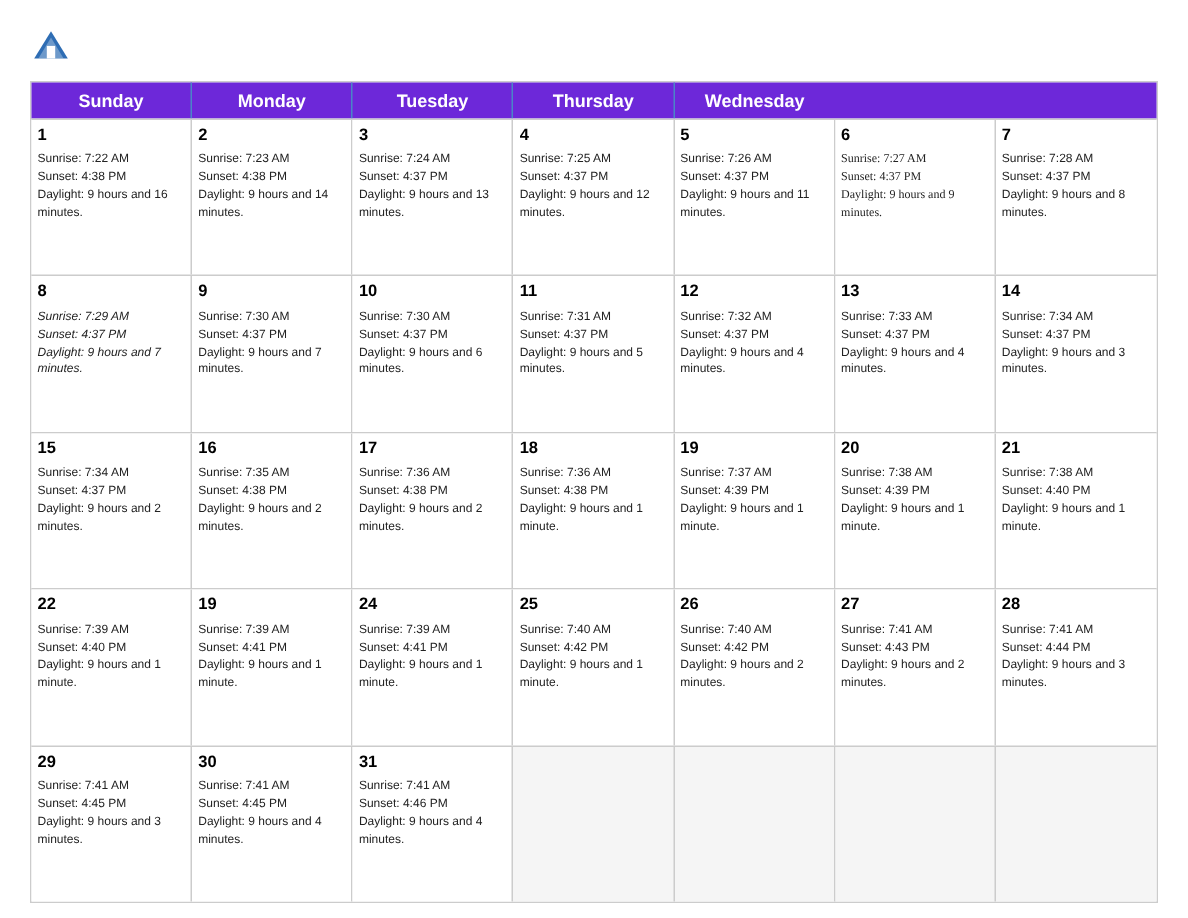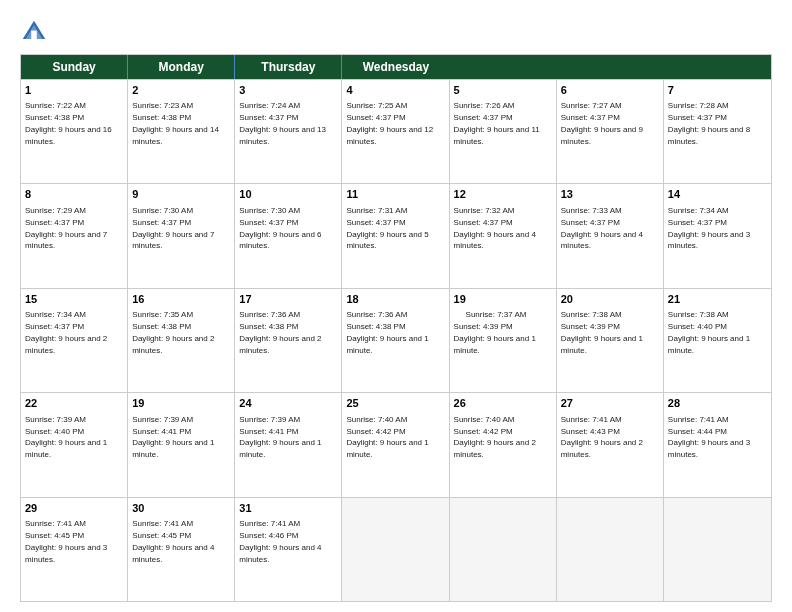--- a/index.html
+++ b/index.html
@@ -56,21 +56,21 @@
     }
     .calendar {
       flex: 1;
       display: flex;
       flex-direction: column;
       border: 1px solid #ccc;
     }
     .cal-header {
       display: grid;
       grid-template-columns: repeat(7, 1fr);
-      background: #14532d;
+      background: #6d28d9;
     }
     .cal-header-cell {
       color: #fff;
       font-size: 12px;
       font-weight: bold;
       text-align: center;
       padding: 5px 2px;
       border-right: 1px solid #4a85c8;
     }
     .cal-header-cell:last-child {
@@ -133,49 +133,50 @@
     <div class="title-block">
       <div class="main-title"></div>
       <div class="sub-title"></div>
     </div>
   </div>
 
   <div class="calendar">
     <div class="cal-header" id="cal-header">
         <div class="cal-header-cell">Sunday</div>
         <div class="cal-header-cell">Monday</div>
+        <div class="cal-header-cell">Tuesday</div>
         <div class="cal-header-cell">Thursday</div>
         <div class="cal-header-cell">Wednesday</div>
       </div>
     <div class="cal-body" id="cal-body">
         <div class="cal-row">
           <div class="cal-cell"><span class="day-num">1</span><span class="cell-text" style="white-space: pre-line;">Sunrise: 7:22 AM
 Sunset: 4:38 PM
 Daylight: 9 hours and 16 minutes.</span></div>
           <div class="cal-cell"><span class="day-num">2</span><span class="cell-text" style="white-space: pre-line;">Sunrise: 7:23 AM
 Sunset: 4:38 PM
 Daylight: 9 hours and 14 minutes.</span></div>
           <div class="cal-cell"><span class="day-num">3</span><span class="cell-text" style="white-space: pre-line;">Sunrise: 7:24 AM
 Sunset: 4:37 PM
 Daylight: 9 hours and 13 minutes.</span></div>
           <div class="cal-cell"><span class="day-num">4</span><span class="cell-text" style="white-space: pre-line;">Sunrise: 7:25 AM
 Sunset: 4:37 PM
 Daylight: 9 hours and 12 minutes.</span></div>
           <div class="cal-cell"><span class="day-num">5</span><span class="cell-text" style="white-space: pre-line; text-align: center;">Sunrise: 7:26 AM
 Sunset: 4:37 PM
 Daylight: 9 hours and 11 minutes.</span></div>
-          <div class="cal-cell"><span class="day-num">6</span><span class="cell-text" style="white-space: pre-line;">Sunrise: 7:27 AM
+          <div class="cal-cell"><span class="day-num">6</span><span class="cell-text" style="white-space: pre-line; font-family: Liberation Serif, serif;">Sunrise: 7:27 AM
 Sunset: 4:37 PM
 Daylight: 9 hours and 9 minutes.</span></div>
           <div class="cal-cell"><span class="day-num">7</span><span class="cell-text" style="white-space: pre-line;">Sunrise: 7:28 AM
 Sunset: 4:37 PM
 Daylight: 9 hours and 8 minutes.</span></div>
         </div>
         <div class="cal-row">
-          <div class="cal-cell"><span class="day-num">8</span><span class="cell-text" style="white-space: pre-line;">Sunrise: 7:29 AM
+          <div class="cal-cell"><span class="day-num">8</span><span class="cell-text" style="white-space: pre-line; font-style: italic;">Sunrise: 7:29 AM
 Sunset: 4:37 PM
 Daylight: 9 hours and 7 minutes.</span></div>
           <div class="cal-cell"><span class="day-num">9</span><span class="cell-text" style="white-space: pre-line;">Sunrise: 7:30 AM
 Sunset: 4:37 PM
 Daylight: 9 hours and 7 minutes.</span></div>
           <div class="cal-cell"><span class="day-num">10</span><span class="cell-text" style="white-space: pre-line;">Sunrise: 7:30 AM
 Sunset: 4:37 PM
 Daylight: 9 hours and 6 minutes.</span></div>
           <div class="cal-cell"><span class="day-num">11</span><span class="cell-text" style="white-space: pre-line;">Sunrise: 7:31 AM
 Sunset: 4:37 PM
@@ -196,21 +197,21 @@
 Daylight: 9 hours and 2 minutes.</span></div>
           <div class="cal-cell"><span class="day-num">16</span><span class="cell-text" style="white-space: pre-line;">Sunrise: 7:35 AM
 Sunset: 4:38 PM
 Daylight: 9 hours and 2 minutes.</span></div>
           <div class="cal-cell"><span class="day-num">17</span><span class="cell-text" style="white-space: pre-line;">Sunrise: 7:36 AM
 Sunset: 4:38 PM
 Daylight: 9 hours and 2 minutes.</span></div>
           <div class="cal-cell"><span class="day-num">18</span><span class="cell-text" style="white-space: pre-line;">Sunrise: 7:36 AM
 Sunset: 4:38 PM
 Daylight: 9 hours and 1 minute.</span></div>
-          <div class="cal-cell"><span class="day-num">19</span><span class="cell-text" style="white-space: pre-line; margin-left: 12px;">Sunrise: 7:37 AM
+          <div class="cal-cell"><span class="day-num">19</span><span class="cell-text" style="white-space: pre-line;">Sunrise: 7:37 AM
 Sunset: 4:39 PM
 Daylight: 9 hours and 1 minute.</span></div>
           <div class="cal-cell"><span class="day-num">20</span><span class="cell-text" style="white-space: pre-line;">Sunrise: 7:38 AM
 Sunset: 4:39 PM
 Daylight: 9 hours and 1 minute.</span></div>
           <div class="cal-cell"><span class="day-num">21</span><span class="cell-text" style="white-space: pre-line;">Sunrise: 7:38 AM
 Sunset: 4:40 PM
 Daylight: 9 hours and 1 minute.</span></div>
         </div>
         <div class="cal-row">

